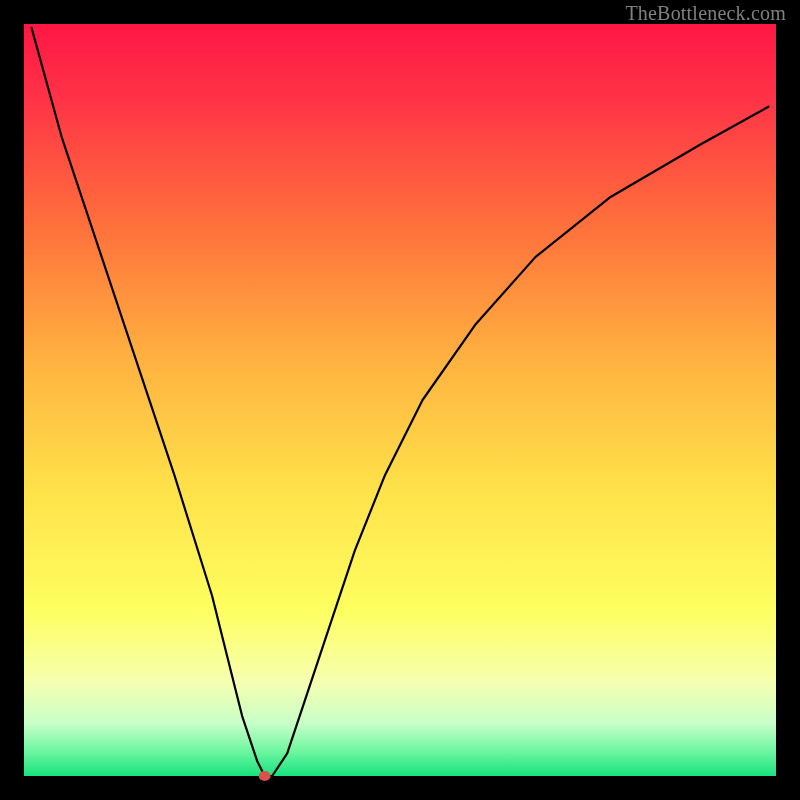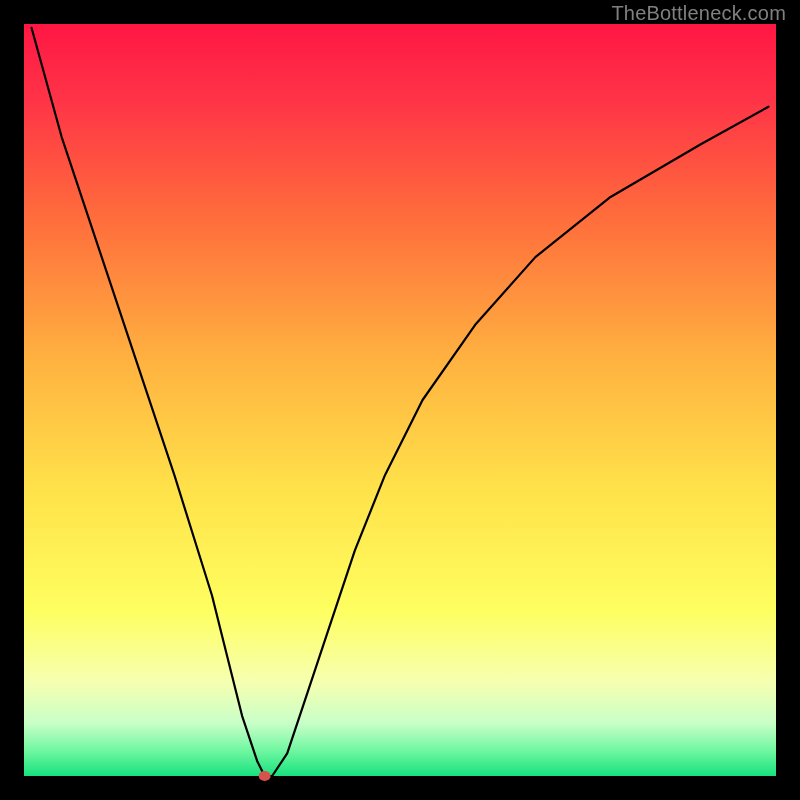--- a/index.html
+++ b/index.html
@@ -8,20 +8,21 @@
     width: 800px;
     height: 800px;
     background: #ffffff;
     font-family: Arial, Helvetica, sans-serif;
     overflow: hidden;
   }
   .container {
     position: relative;
     width: 800px;
     height: 800px;
+    font-family: Liberation Serif, serif;
   }
   .watermark {
     position: absolute;
     top: 2px;
     right: 14px;
     font-size: 20px;
     color: #808080;
     font-weight: normal;
     letter-spacing: 0.2px;
   }

